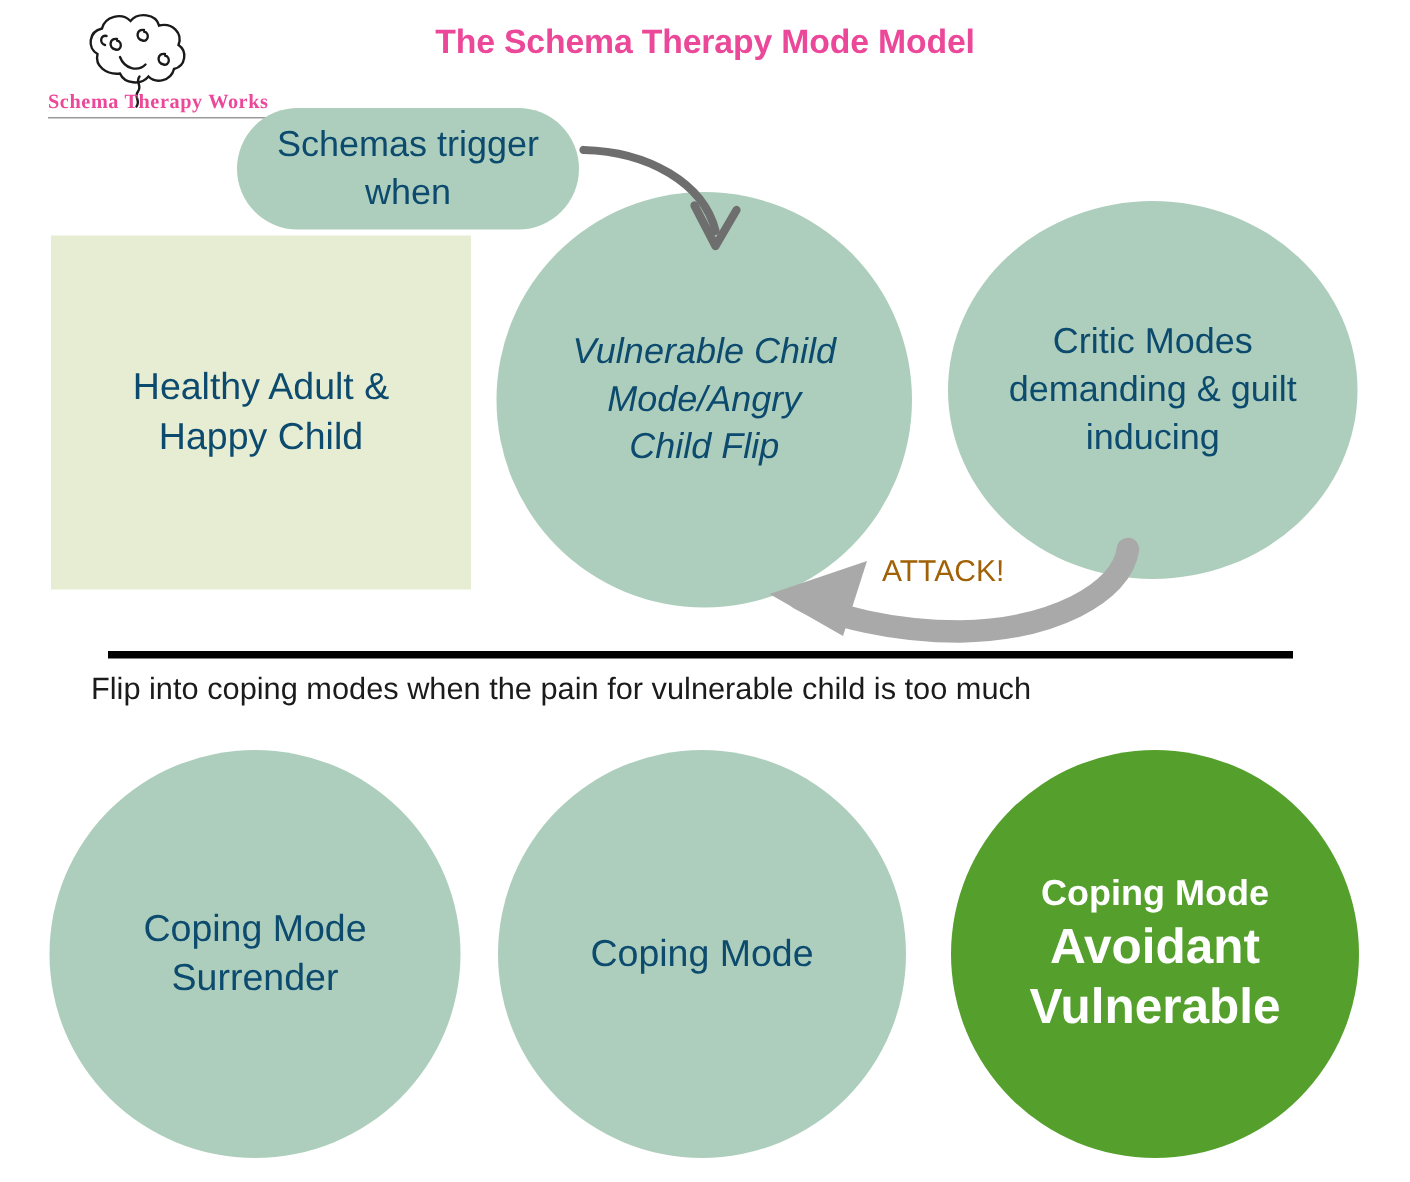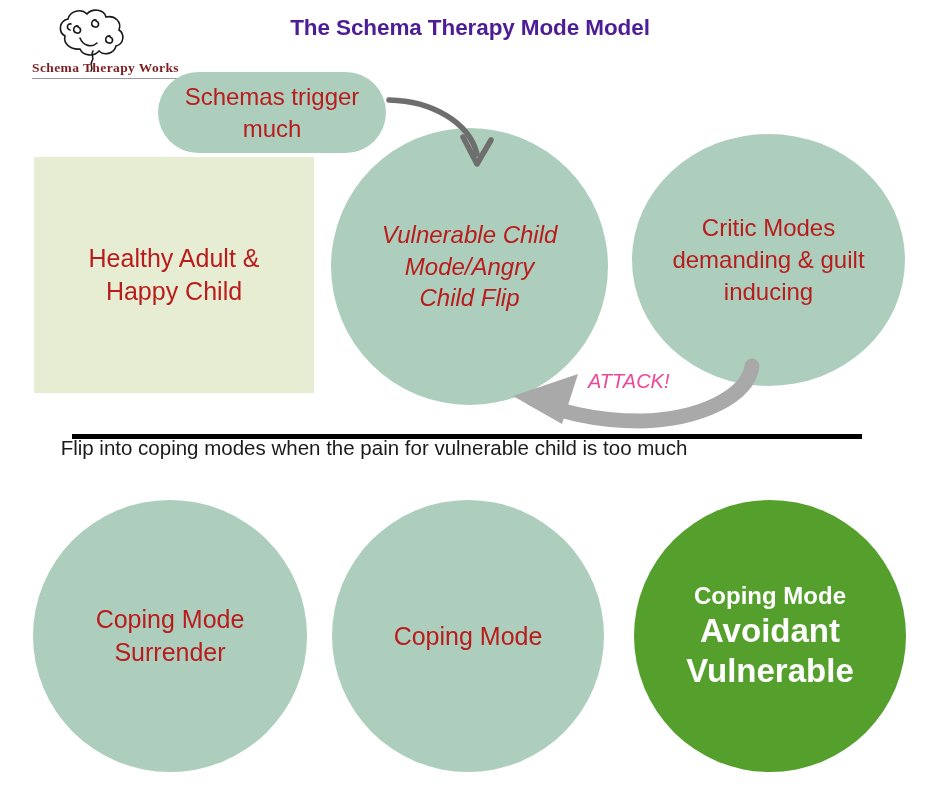--- a/index.html
+++ b/index.html
@@ -28,54 +28,54 @@
   }
   #logo-wordmark {
     position: absolute;
     left: 12px;
     top: 56px;
     width: 153px;
     font-family: "Liberation Serif", serif;
     font-size: 13.5px;
     font-weight: 700;
     letter-spacing: 0.4px;
-    color: #7f1d1d;
+    color: #ec4899;
     white-space: nowrap;
   }
   #logo-underline {
     position: absolute;
     left: 12px;
     top: 74px;
     width: 153px;
     height: 1px;
     background: #9a9a9a;
   }
 
   
   #page-title {
     position: absolute;
     left: 0;
     top: 15px;
     width: 940px;
     text-align: center;
     font-size: 22.5px;
     font-weight: 700;
-    color: #4c1d95;
+    color: #ec4899;
     letter-spacing: -0.1px;
   }
 
   
   .node {
     position: absolute;
     display: flex;
     align-items: center;
     justify-content: center;
     text-align: center;
     box-sizing: border-box;
-    color: #b91c1c;
+    color: #0c4a6e;
     line-height: 1.32;
   }
   .circle { border-radius: 50%; }
   .pill   { border-radius: 44px; }
   .square { border-radius: 0; }
 
   .node .lines { width: 100%; padding: 0 6px; box-sizing: border-box; }
   .node .lines > div { display: block; }
 
   
@@ -114,35 +114,34 @@
   #coping-avoidant .l2,
   #coping-avoidant .l3 {
     font-size: 33px; font-weight: 700; line-height: 1.2;
   }
 
   
   #attack-label {
     position: absolute;
     left: 588px; top: 370px;
     font-size: 20px;
-    color: #ec4899;
+    color: #a16207;
     white-space: nowrap;
-    font-style: italic;
   }
 
   
   #divider {
     position: absolute;
     left: 72px; top: 434px;
     width: 790px; height: 5px;
     background: #000000;
   }
   #flip-caption {
     position: absolute;
-    left: 0; top: 436px;
+    left: 0; top: 448px;
     width: 748px;
     text-align: center;
     font-size: 20.5px;
     color: #1b1b1b;
     white-space: nowrap;
   }
 
   
   .overlay {
     position: absolute;
@@ -199,21 +198,21 @@
     <div class="lines">
       <div>Critic Modes</div>
       <div>demanding &amp; guilt</div>
       <div>inducing</div>
     </div>
   </div>
 
   <div class="node pill" id="schemas-trigger" style="background:#ADCEBC;">
     <div class="lines">
       <div>Schemas trigger</div>
-      <div>much</div>
+      <div>when</div>
     </div>
   </div>
 
   <svg class="overlay" viewBox="0 0 940 788">
 
     <g>
       <path d="M389 100 C432 101, 469 122, 477 154" fill="none" stroke="#6E6E6E" stroke-width="5.5" stroke-linecap="round"></path>
       <path d="M463 137 L477 164 L491 140" fill="none" stroke="#6E6E6E" stroke-width="5.5" stroke-linecap="round" stroke-linejoin="round"></path>
     </g>
 

